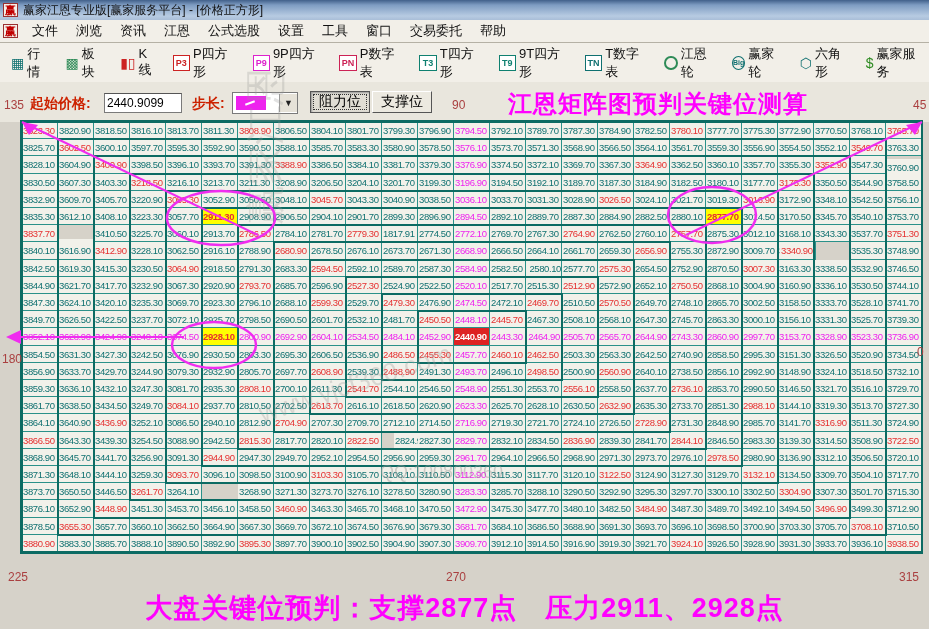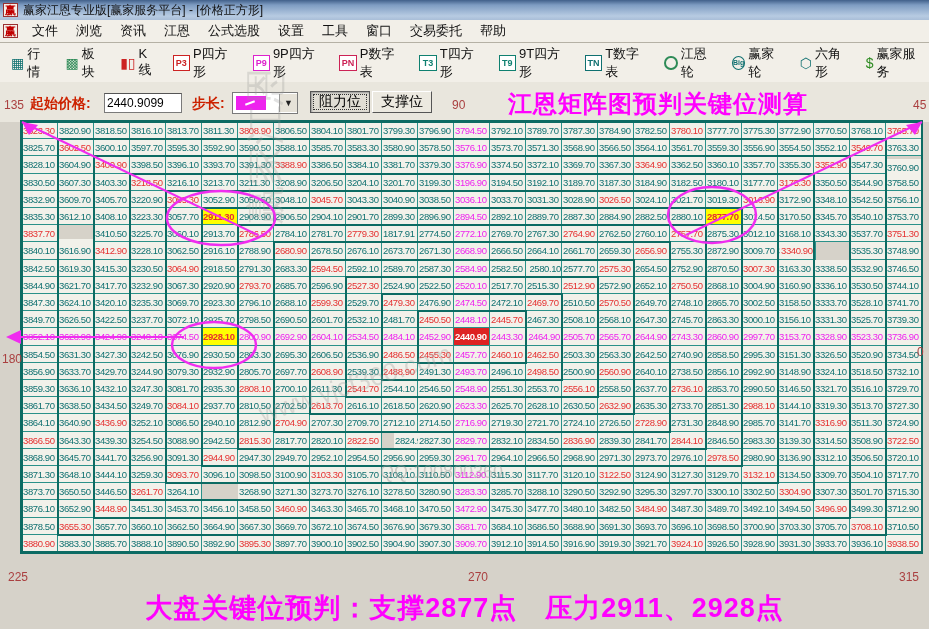--- a/index.html
+++ b/index.html
@@ -786,21 +786,21 @@
 
   <div id="watermarks">
       <div class="wm" style="left: 238px; top: 225px; font-size: 40px; opacity: 0.28; transform: rotate(-90deg); transform-origin: left top;">赢家江恩</div>
       <div class="wm" style="left: 255px; top: 400px; font-size: 26px; opacity: 0.3; transform: rotate(-18deg); transform-origin: left top;">www.yjcf360.com</div>
       <div class="wm" style="left: 380px; top: 462px; font-size: 18px; opacity: 0.45; transform: rotate(0deg); transform-origin: left top;">QQ:100800360</div>
     </div>
 
   <span class="angle" style="left:2px;top:352px;">180</span>
   <span class="angle" style="left:917px;top:345px;">0</span>
   <span class="angle" style="left:8px;top:570px;">225</span>
-  <span class="angle" style="left:468px;top:570px;">270</span>
+  <span class="angle" style="left:446px;top:570px;">270</span>
   <span class="angle" style="left:899px;top:570px;">315</span>
 
   <svg class="overlay" width="929" height="629">
     <g stroke="#f02cf0" stroke-width="2" fill="none">
       <line x1="22" y1="122" x2="258" y2="235"></line>
       <line x1="922" y1="122" x2="686" y2="235"></line>
       <line x1="10" y1="337" x2="184" y2="337"></line>
       <ellipse cx="221" cy="218" rx="54" ry="27" stroke-width="2.5"></ellipse>
       <ellipse cx="712" cy="215" rx="44" ry="28" stroke-width="2.5"></ellipse>
       <ellipse cx="214" cy="345" rx="42" ry="23" stroke-width="2.5"></ellipse>

